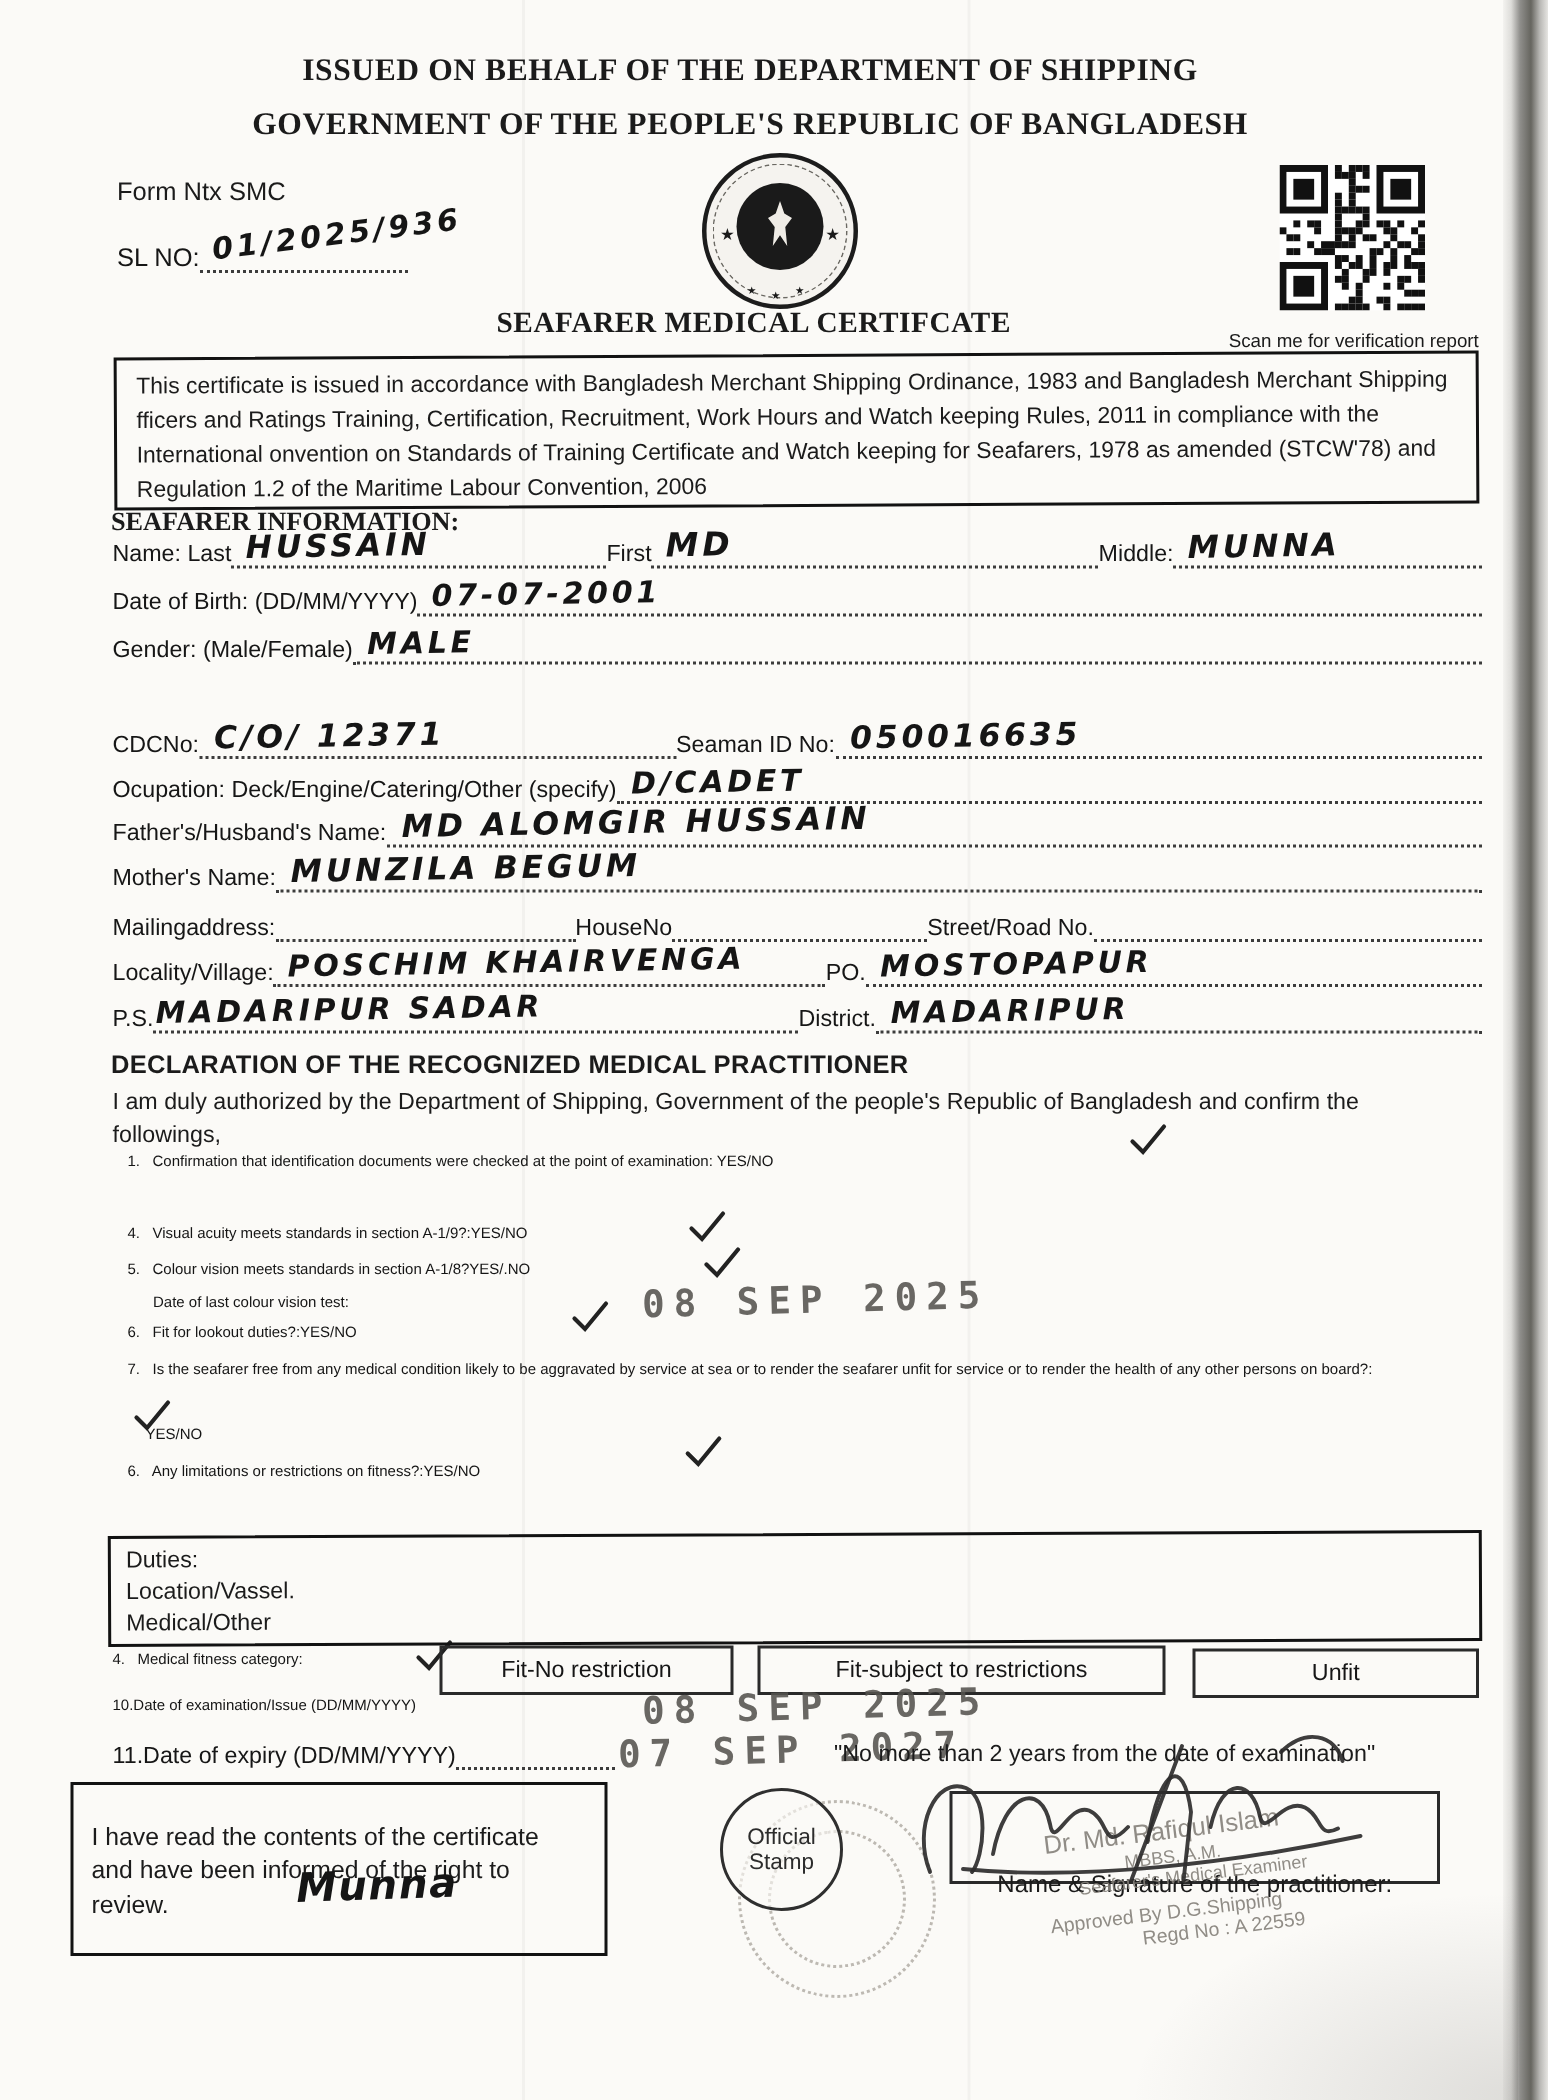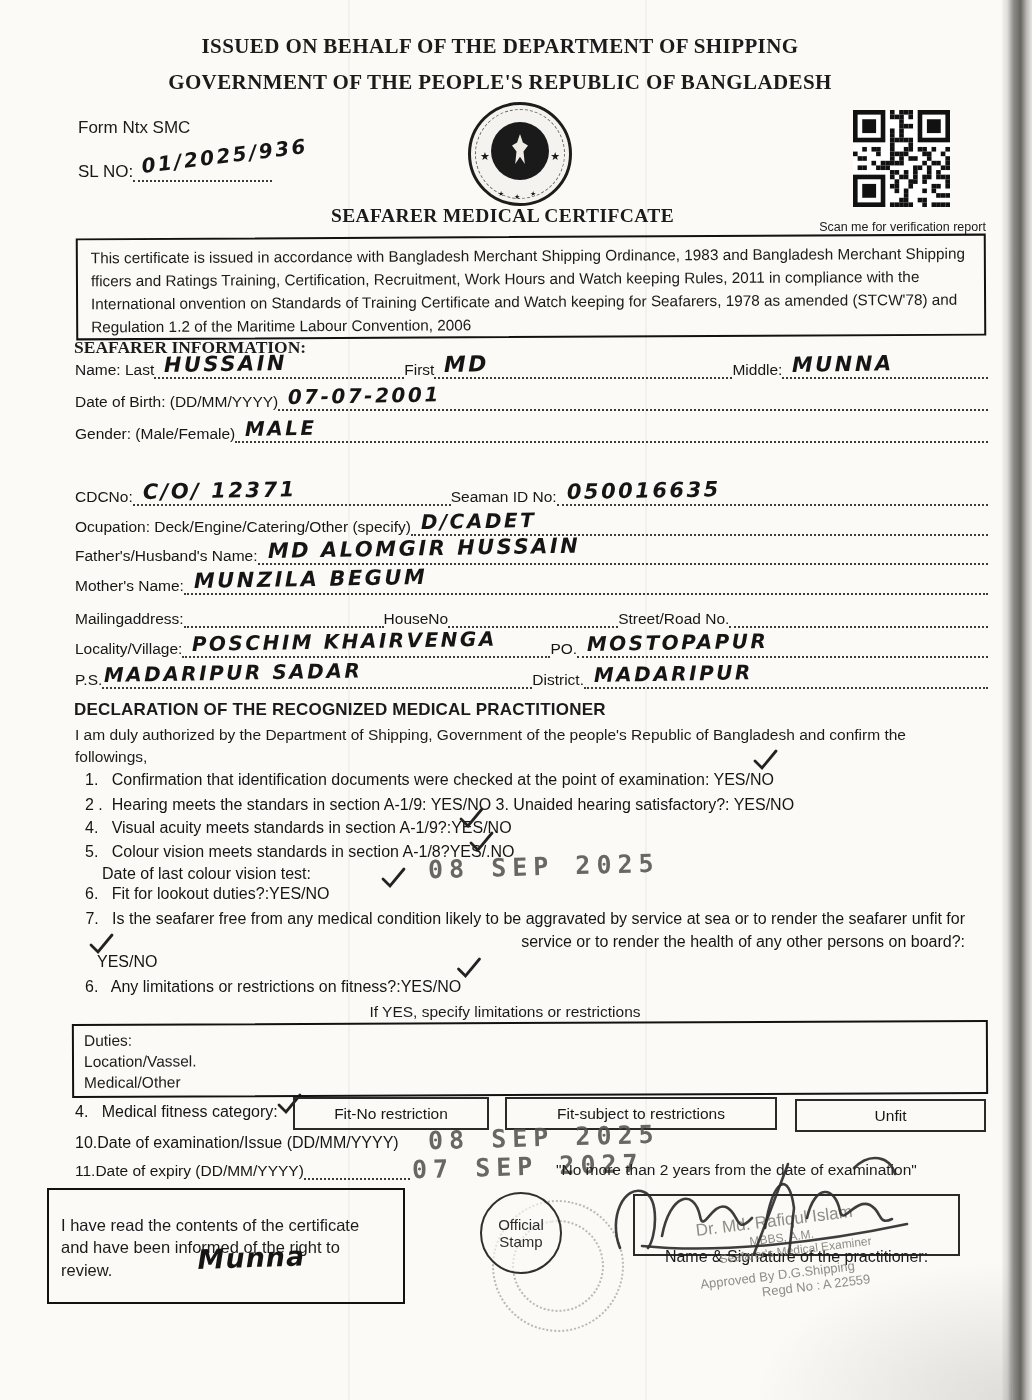--- a/index.html
+++ b/index.html
@@ -15,21 +15,21 @@
   .serifb{font-family:"Liberation Serif",serif;font-weight:bold;}
   .hdr{position:absolute;left:0;width:1000px;text-align:center;font-size:21px;letter-spacing:.4px;}
   .abs{position:absolute;}
   .lblfs{font-size:15.5px;}
   .row{position:absolute;left:75px;right:44px;display:flex;align-items:flex-end;font-size:15.5px;color:#161616;height:22px;}
   .lbl{white-space:pre;flex:0 0 auto;}
   .fill{border-bottom:2px dotted #3c3c3c;position:relative;height:14px;flex:0 0 auto;}
   .fill.grow{flex:1 1 auto;}
   .hw{position:absolute;bottom:0;left:10px;font-family:"DejaVu Sans",sans-serif;font-style:italic;
       font-weight:600;color:#151515;letter-spacing:2.5px;white-space:nowrap;font-size:19px;transform:rotate(-1deg);transform-origin:left bottom;}
-  .item{position:absolute;left:85px;font-size:16px;color:#151515;white-space:pre-wrap;line-height:1.45;text-align:right;}
+  .item{position:absolute;left:85px;font-size:10px;color:#151515;white-space:pre-wrap;line-height:1.45;}
   .stampdate{position:absolute;font-family:"DejaVu Sans Mono",monospace;font-weight:bold;color:#55534f;
       font-size:25px;letter-spacing:6px;transform:rotate(-1.6deg);opacity:.88;white-space:nowrap;}
   .check{position:absolute;width:27px;height:23px;}
   .check path{stroke:#222;stroke-width:2.8;fill:none;stroke-linecap:round;}
   .boxed{position:absolute;border:2px solid #121212;}
   .optbox{position:absolute;border:2px solid #2a2a2a;text-align:center;font-size:15.5px;color:#161616;}
   
   .seal{position:absolute;left:468px;top:102px;width:104px;height:104px;}
   .seal .ring{position:absolute;inset:0;border:3px solid #1c1c1c;border-radius:50%;background:#f5f3ef;}
   .seal .ringtxt{position:absolute;inset:7px;border:1px dashed #6b6963;border-radius:50%;}
@@ -307,30 +307,28 @@
     <span class="lbl">District.</span>
     <span class="fill grow">
       <span class="hw" style="font-size:20px;">MADARIPUR</span>
     </span>
   </div>
 
   <div class="abs" style="left:74px;top:700px;font-size:17px;font-weight:bold;letter-spacing:.2px;">DECLARATION OF THE RECOGNIZED MEDICAL PRACTITIONER</div>
   <div class="abs lblfs" style="left:75px;top:724px;width:860px;line-height:1.4;">I am duly authorized by the Department of Shipping, Government of the people's Republic of Bangladesh and confirm the followings,</div>
 
   <div class="item" style="top:768px;">1.   Confirmation that identification documents were checked at the point of examination: YES/NO</div>
-  <div class="item" style="top:793px;">2 .  Hearing meets the standars in section A-1/9: YES/NO 3. Unaided hearing satisfactory?: YES/NO</div>
   <div class="item" style="top:816px;">4.   Visual acuity meets standards in section A-1/9?:YES/NO</div>
   <div class="item" style="top:840px;">5.   Colour vision meets standards in section A-1/8?YES/.NO</div>
   <div class="item" style="top:862px;left:102px;">Date of last colour vision test:</div>
   <div class="stampdate" style="left:428px;top:852px;">08 SEP 2025</div>
   <div class="item" style="top:882px;">6.   Fit for lookout duties?:YES/NO</div>
   <div class="item" style="top:907px;width:880px;">7.   Is the seafarer free from any medical condition likely to be aggravated by service at sea or to render the seafarer unfit for service or to render the health of any other persons on board?:</div>
   <div class="item" style="top:950px;left:97px;">YES/NO</div>
   <div class="item" style="top:975px;">6.   Any limitations or restrictions on fitness?:YES/NO</div>
-  <div class="abs lblfs" style="left:75px;top:1003px;width:860px;text-align:center;">If YES, specify limitations or restrictions</div>
 
   <svg class="check" style="left:752px;top:748px;" viewBox="0 0 27 23">
       <path d="M3,13 L10,20 L24,3"></path>
     </svg>
   <svg class="check" style="left:458px;top:806px;" viewBox="0 0 27 23">
       <path d="M3,13 L10,20 L24,3"></path>
     </svg>
   <svg class="check" style="left:468px;top:830px;" viewBox="0 0 27 23">
       <path d="M3,13 L10,20 L24,3"></path>
     </svg>

